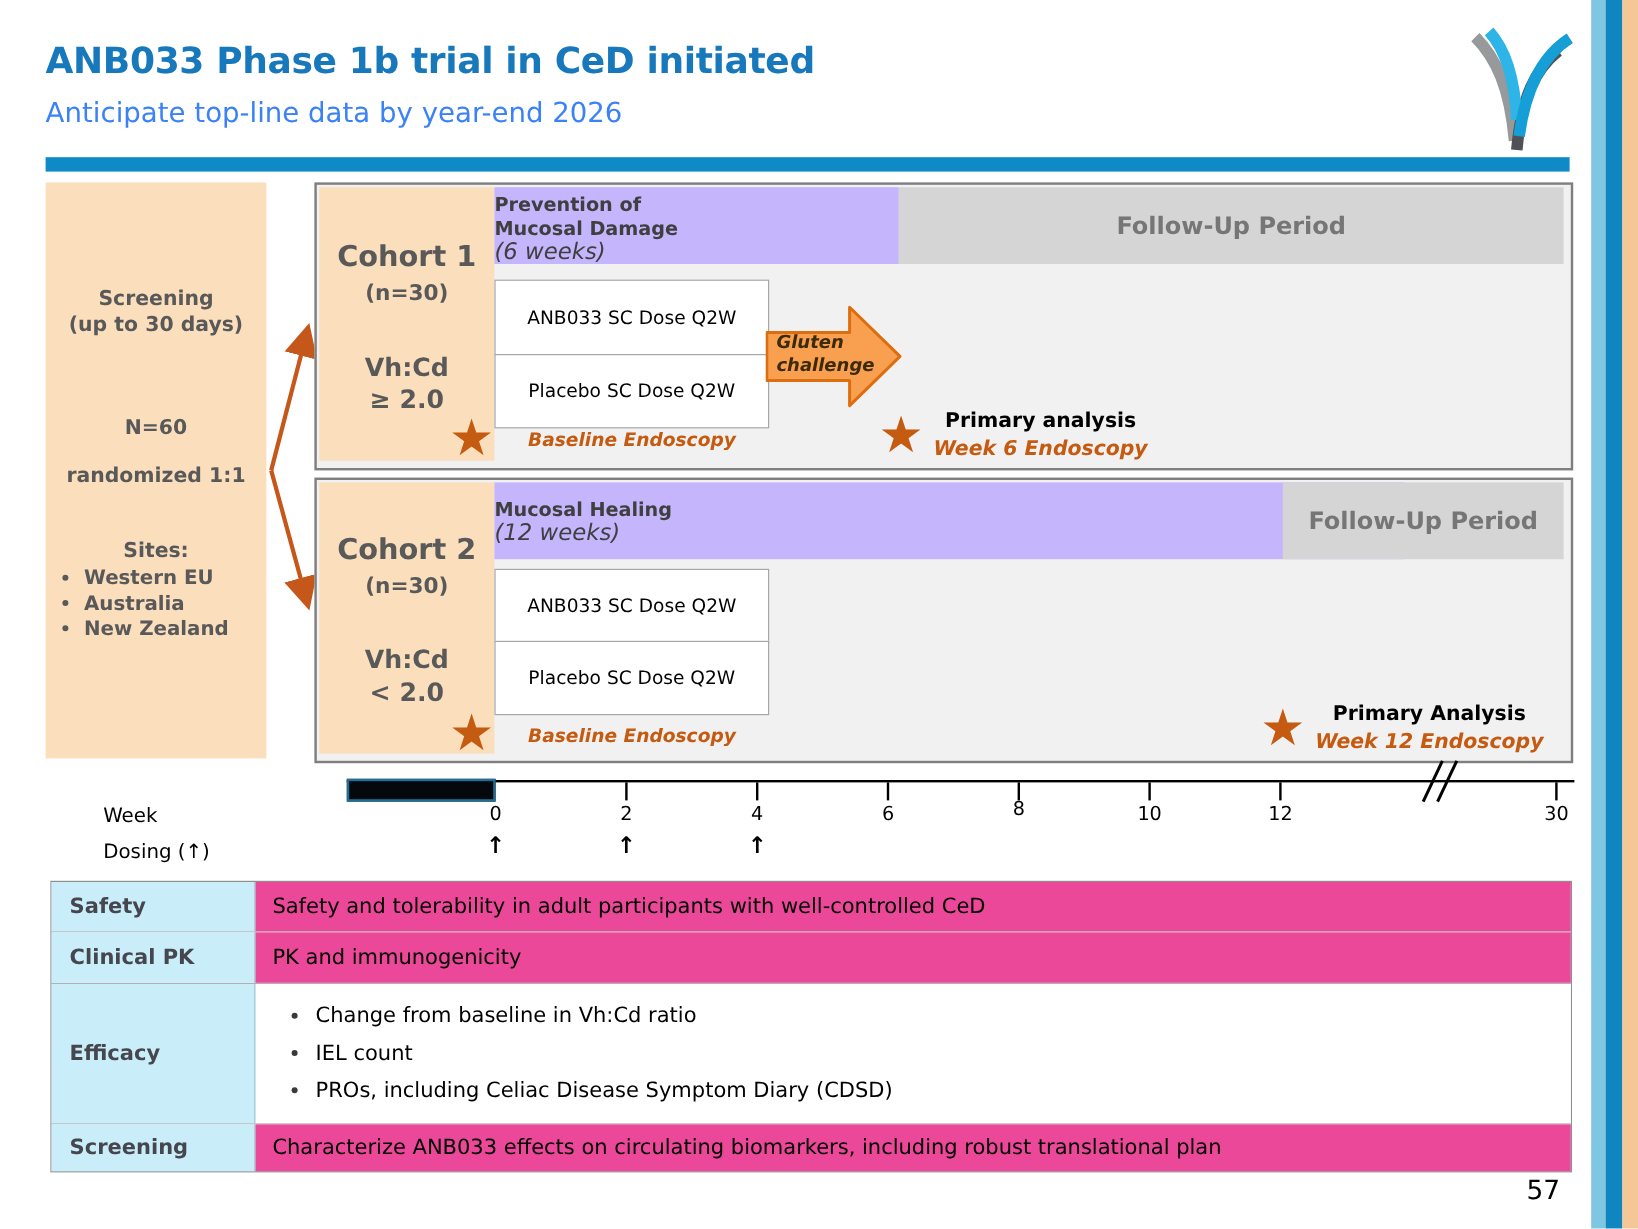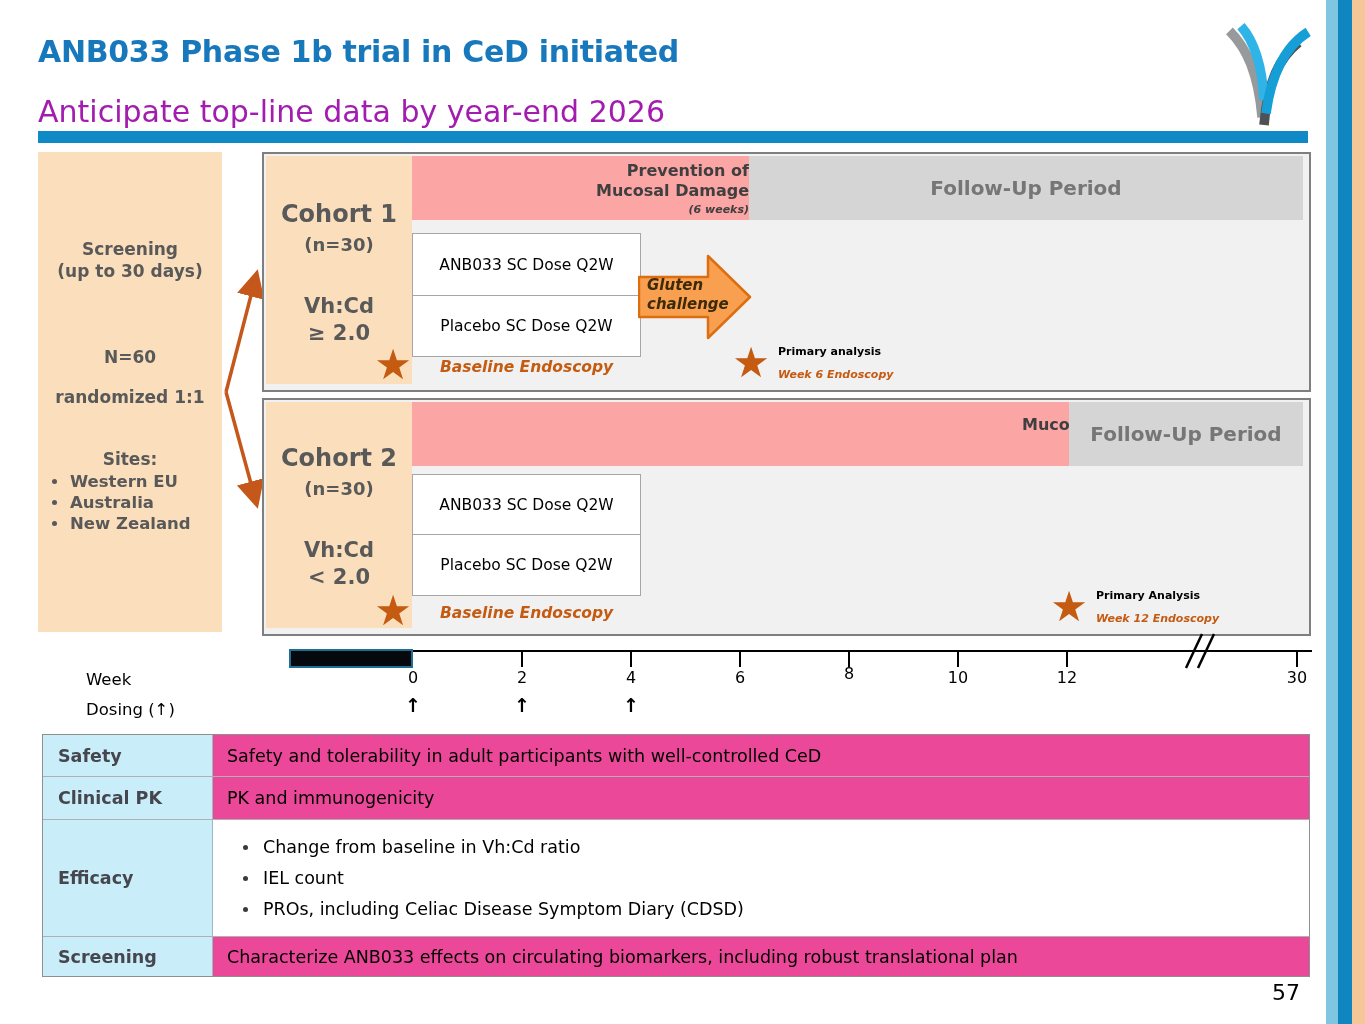--- a/index.html
+++ b/index.html
@@ -1,44 +1,44 @@
 <!DOCTYPE html>
 <html><head>
 <meta charset="utf-8">
 <style>
   html,body{margin:0;padding:0;background:#fff;}
   #slide{position:relative;width:1365px;height:1024px;background:#ffffff;overflow:hidden;
          font-family:"DejaVu Sans","Liberation Sans",sans-serif;color:#000;}
   .abs{position:absolute;}
   
   .title{left:38px;top:34px;font-size:30px;font-weight:bold;color:#1878BC;letter-spacing:-0.3px;}
-  .subtitle{left:38px;top:94px;font-size:30px;color:#a21caf;}
+  .subtitle{left:38px;top:82px;font-size:23px;color:#3b82f6;}
   .divider{left:38px;top:131px;width:1270px;height:12px;background:#1089C7;}
   .stripe1{left:1326px;top:0;width:12px;height:1024px;background:#7FC6E2;}
   .stripe2{left:1338px;top:0;width:14px;height:1024px;background:#0F86C0;}
   .stripe3{left:1352px;top:0;width:13px;height:1024px;background:#F5C797;}
   
   .screen-box{left:38px;top:152px;width:184px;height:480px;background:#FBDFBD;color:#595959;font-weight:bold;}
   .scr-line{position:absolute;width:100%;text-align:center;font-size:17px;line-height:22px;}
   .site-row{position:absolute;left:14px;font-size:16.5px;line-height:21px;white-space:nowrap;}
   .dot{display:inline-block;width:5px;height:5px;border-radius:50%;background:#595959;margin:0 13px 3px 0;}
   
   .panel{background:#F1F1F2;border:2px solid #7F7F7F;}
   .cohort-box{position:absolute;background:#FBDFBD;color:#595959;font-weight:bold;text-align:center;}
   .cohort-name{position:absolute;width:100%;font-size:24px;}
   .cohort-n{position:absolute;width:100%;font-size:18px;}
   .cohort-crit{position:absolute;width:100%;font-size:21px;}
-  .bar-blue{position:absolute;background:#fca5a5;color:#3F3F3F;text-align:right;}
+  .bar-blue{position:absolute;background:#c4b5fd;color:#3F3F3F;text-align:left;}
   .bar-gray{position:absolute;background:#D5D5D5;color:#767676;text-align:center;font-size:20px;font-weight:bold;}
   .bar-l1{font-size:16px;font-weight:bold;line-height:20px;}
-  .bar-l3{font-size:11px;font-weight:bold;font-style:italic;line-height:18px;}
+  .bar-l3{font-size:19px;font-weight:normal;font-style:italic;line-height:18px;}
   .arm{position:absolute;background:#ffffff;border:1px solid #A6A6A6;display:flex;align-items:center;justify-content:center;font-size:15.5px;color:#000;}
   .star{position:absolute;color:#C55A11;font-size:42px;line-height:42px;width:46px;text-align:center;}
   .milestone{position:absolute;font-size:15.5px;font-weight:bold;font-style:italic;color:#C55A11;white-space:nowrap;}
-  .primary{position:absolute;white-space:nowrap;line-height:23px;font-size:11px;}
+  .primary{position:absolute;white-space:nowrap;line-height:23px;font-size:17px;text-align:center;}
   .primary .l1{font-weight:bold;color:#000;}
   .primary .l2{font-weight:bold;font-style:italic;color:#C55A11;}
   .gluten-label{position:absolute;left:9px;top:23px;font-size:15px;font-weight:bold;font-style:italic;color:#3D2A08;line-height:19px;}
   
   .axis-line{left:289px;top:650px;width:1023px;height:2px;background:#000;}
   .axis-bar{left:289px;top:649px;width:124px;height:19px;background:#05080C;border:2px solid #1F6E96;box-sizing:border-box;}
   .tick{position:absolute;width:2px;height:15px;background:#000;top:652px;}
   .tick-label{position:absolute;width:44px;text-align:center;top:668px;font-size:16px;color:#000;}
   .dose-arrow{position:absolute;width:30px;text-align:center;top:694px;font-size:19px;font-weight:bold;color:#000;}
   .axis-side-label{position:absolute;left:86px;font-size:16.5px;color:#000;}

